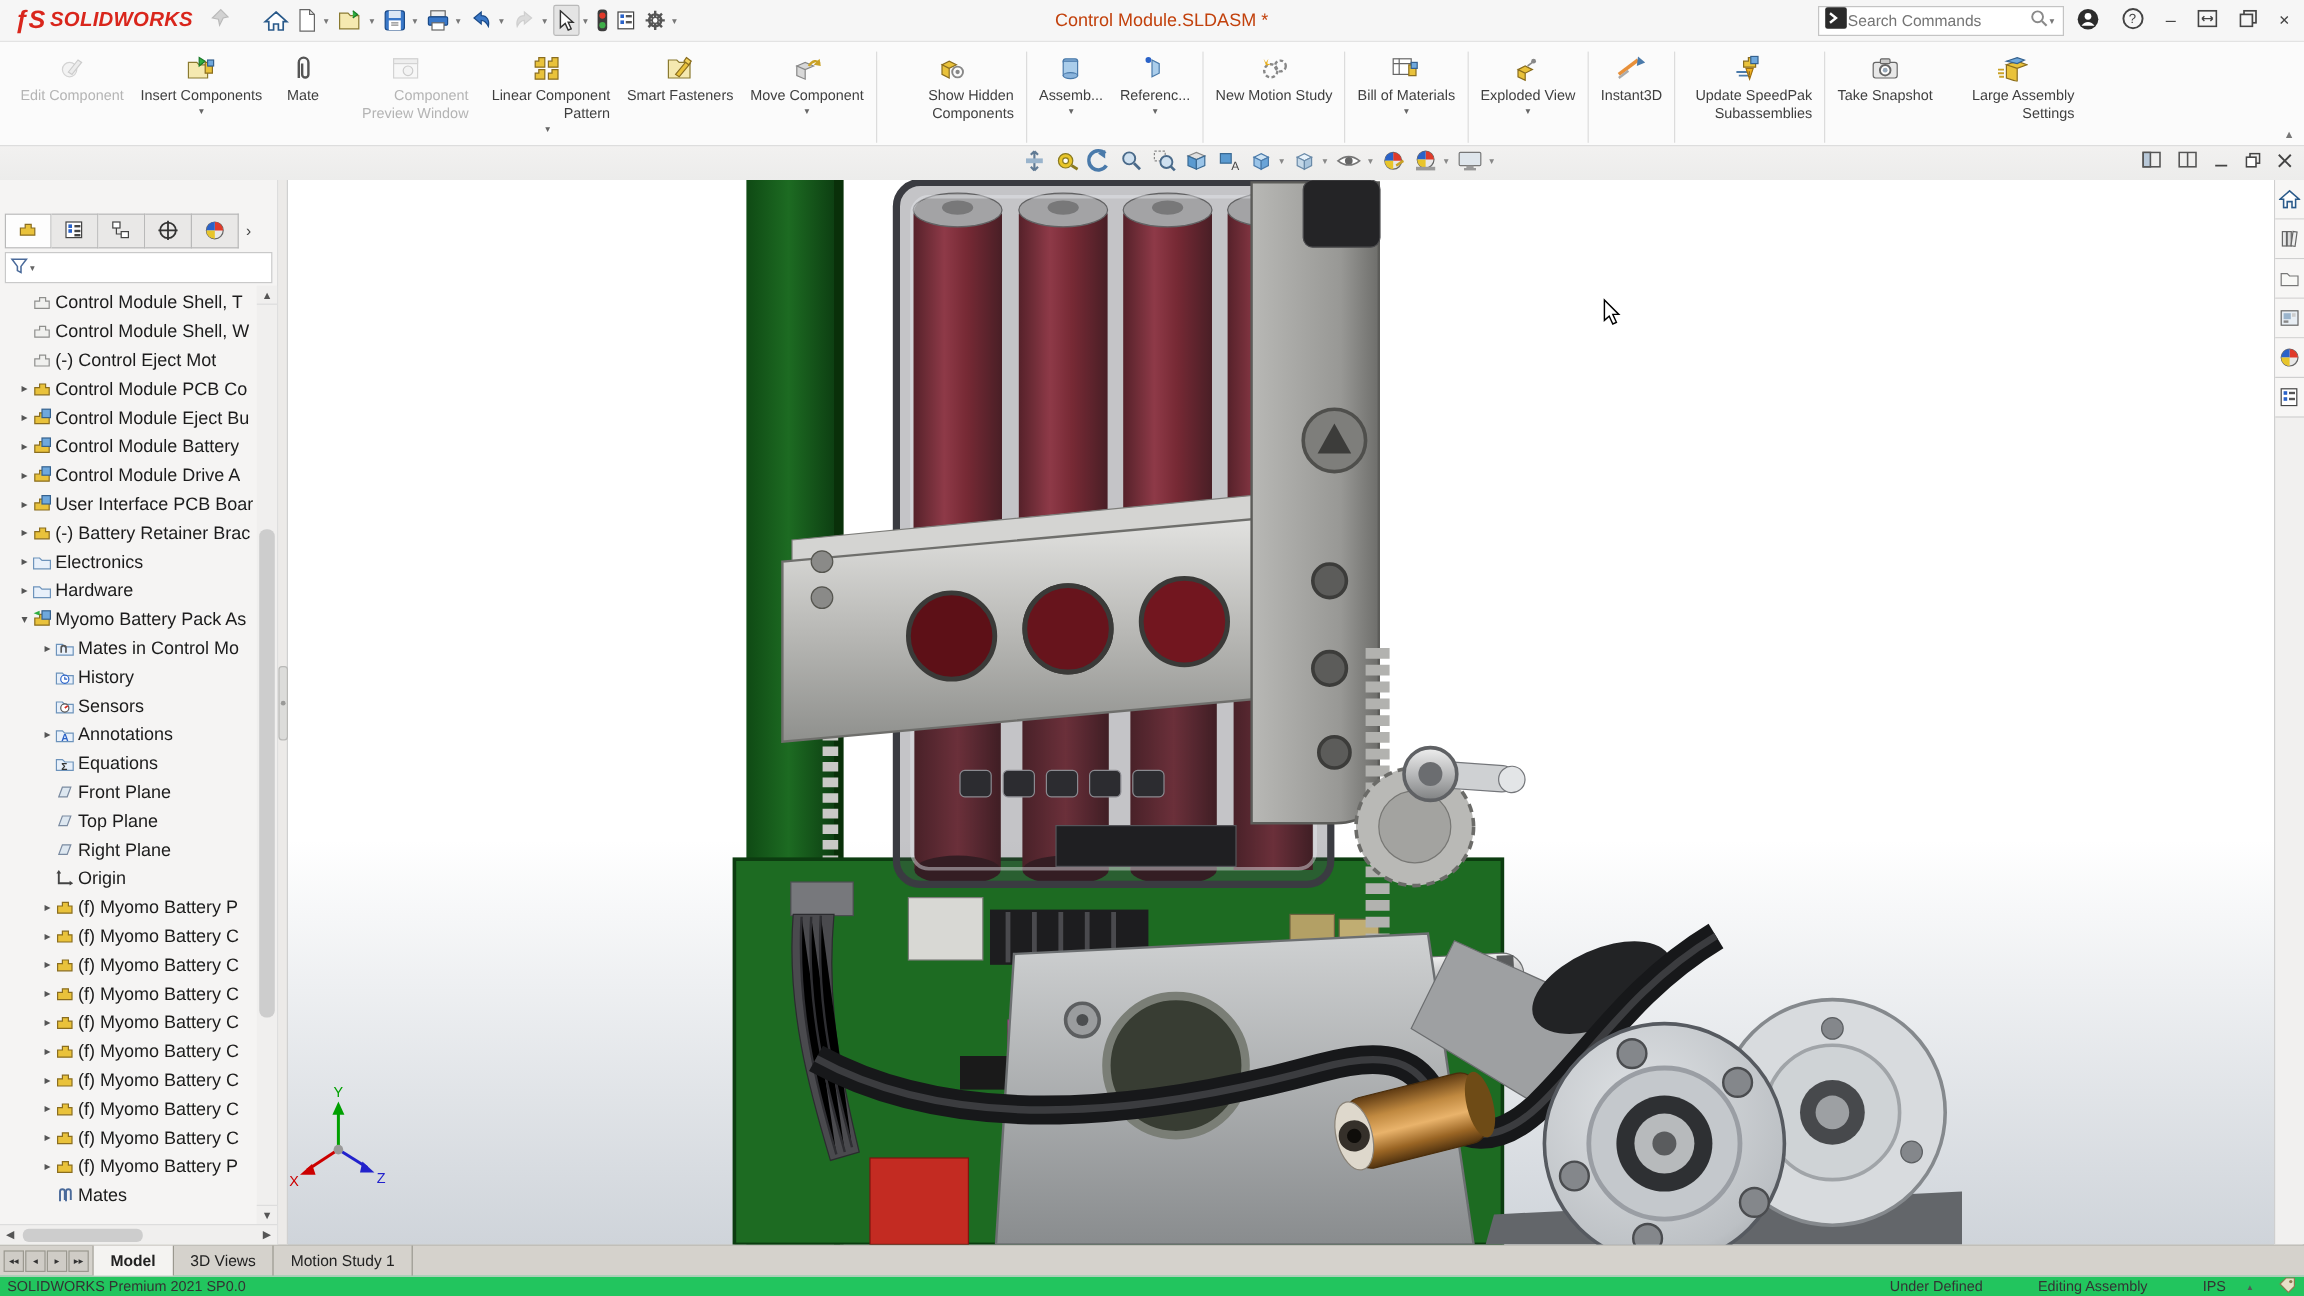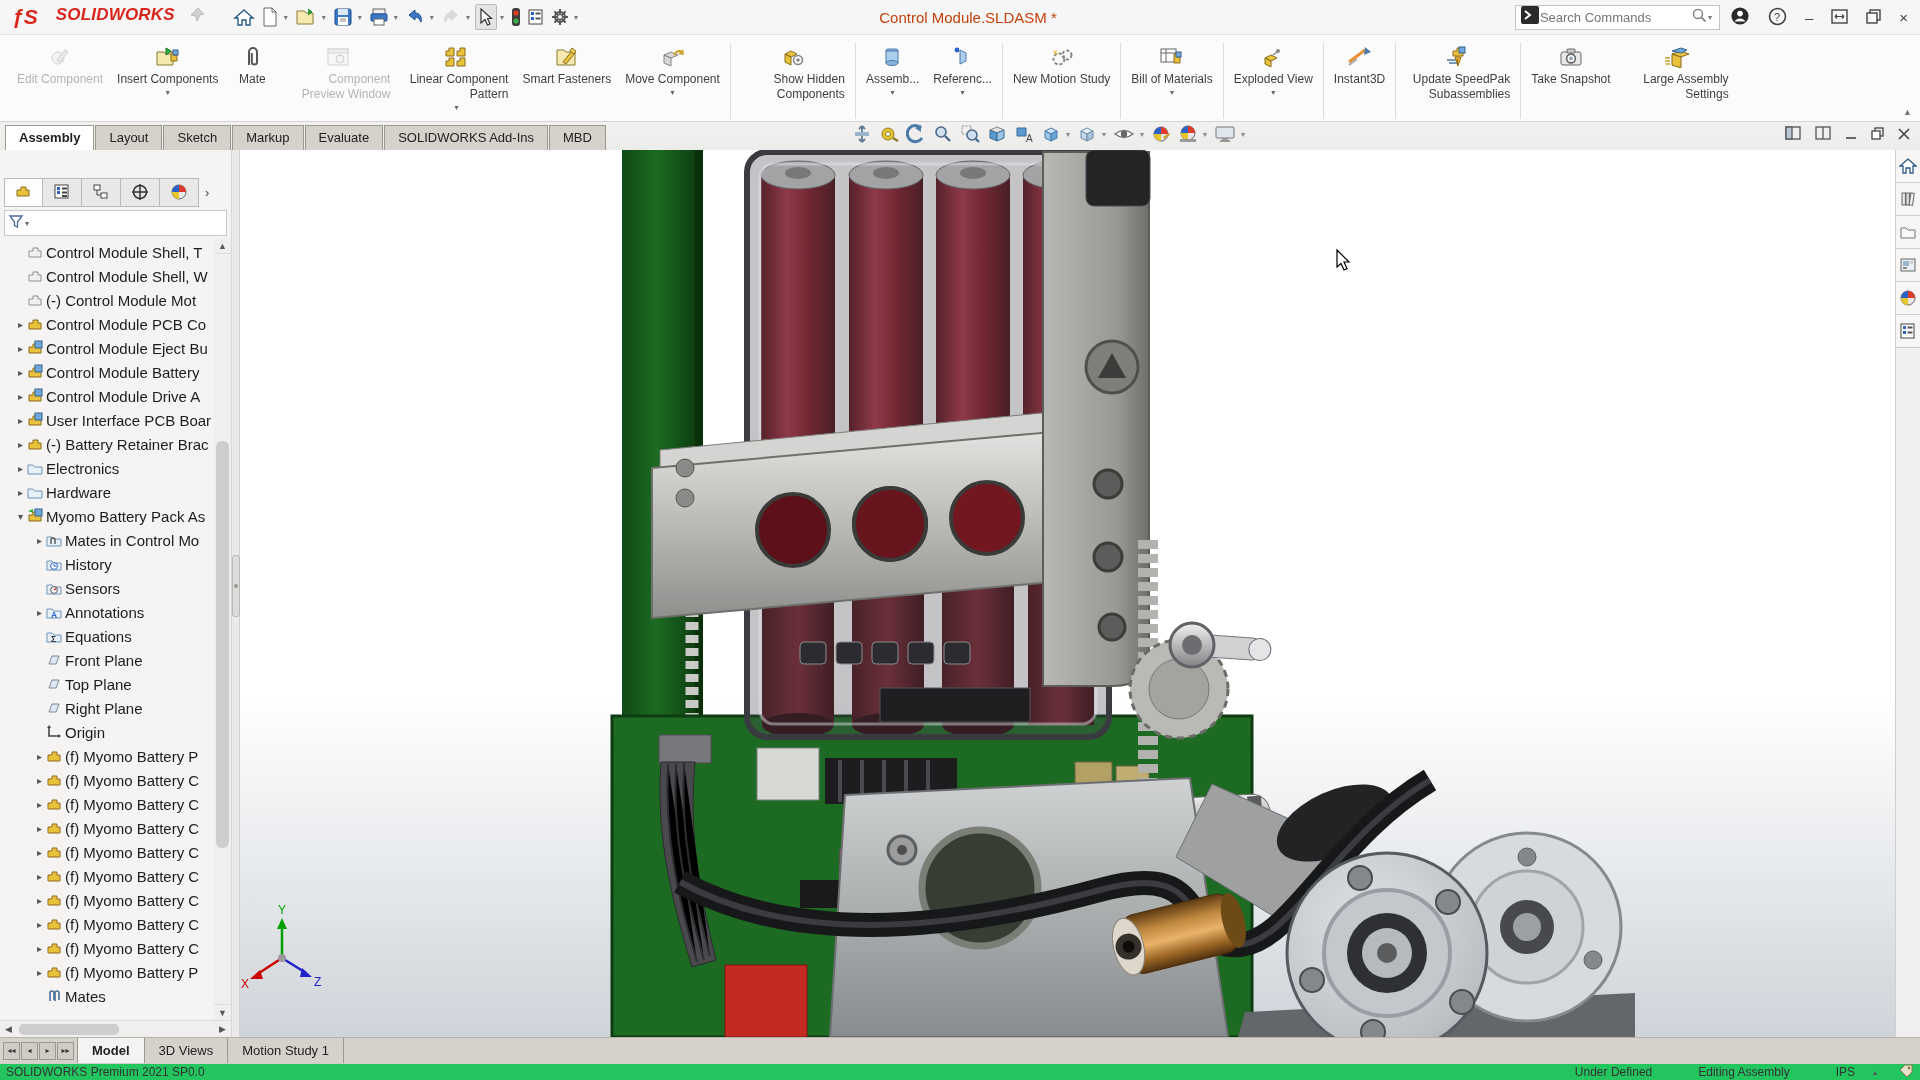--- a/index.html
+++ b/index.html
@@ -2,21 +2,21 @@
 <html><head>
 <meta charset="utf-8">
 <style>
   * { margin:0; padding:0; box-sizing:border-box; }
   html,body { width:1920px; height:1080px; overflow:hidden;
     font-family:"Liberation Sans", sans-serif; background:#f0f0f0; color:#222; }
 
   
   #titlebar { height:35px; background:#f6f6f6; display:flex; align-items:center;
     border-bottom:1px solid #e3e3e3; padding:0 6px; }
-  .sw-logo { display:flex; gap:18px; padding:0 10px 0 6px; }
+  .sw-logo { display:flex; align-items:center; gap:4px; padding:0 10px 0 6px; }
   .sw-logo .glyph { color:#d9261c; font-size:21px; font-weight:bold; font-style:italic; }
   .sw-logo .word { color:#d9261c; font-size:17px; letter-spacing:.2px; }
   .sw-logo .word b { font-style:italic; }
   #menus { display:flex; gap:2px; margin-left:14px; }
   .menu-item { padding:4px 12px; font-size:14px; color:#333; border-radius:2px; }
   .pin-ic { margin:0 10px 0 4px; opacity:.55; }
   #quick-tools { display:flex; align-items:center; gap:2px; margin-left:16px; }
   .qt-btn { display:flex; align-items:center; padding:3px 2px; border-radius:2px; }
   .qt-btn.active { background:#e4e4e4; border:1px solid #b9b9b9; }
   .qt-btn.disabled { opacity:.35; }
@@ -468,29 +468,20 @@
           <path d="M8,5 L17,2 L23,4 L17,7 Z" fill="#6fa8dc" stroke="#35618e"></path>
           <path d="M1,12 L6,12 M1,15 L6,15 M2,18 L6,18" stroke="#caa227" stroke-width="1.6"></path>
         </svg>
       </span>
     <span class="rlabel">Large Assembly Settings</span>
     <span class="rcaret"></span>
     </div>
   </div>
 
 <div id="tabrow">
-  <div id="cmd-tabs" style="display:flex;align-items:flex-end;">
-      <div class="cmd-tab active">Assembly</div>
-      <div class="cmd-tab">Layout</div>
-      <div class="cmd-tab">Sketch</div>
-      <div class="cmd-tab">Markup</div>
-      <div class="cmd-tab">Evaluate</div>
-      <div class="cmd-tab">SOLIDWORKS Add-Ins</div>
-      <div class="cmd-tab">MBD</div>
-    </div>
   <div id="hud">
       <span class="hud-ic">
         <svg width="20" height="20" viewBox="0 0 20 20">
           <path d="M10,2 L10,18 M10,2 L7,5 M10,2 L13,5 M10,18 L7,15 M10,18 L13,15" stroke="#607a94" stroke-width="1.8" fill="none"></path>
           <rect x="3" y="8" width="14" height="4" fill="#9ab4cc"></rect>
         </svg>
       </span>
       <span class="hud-ic">
         <svg width="20" height="20" viewBox="0 0 20 20">
           <circle cx="9" cy="10" r="6" fill="#e8c52a" stroke="#8a7a20"></circle>
@@ -677,21 +668,21 @@
             </span>
     <span class="tlabel">Control Module Shell, W</span>
           </div>
           <div class="trow ind1">
             <span class="arrow"></span>
     <span class="ticon">
               <svg width="16" height="16" viewBox="0 0 16 16">
                 <path d="M2,13 L2,7 L6,7 L6,4 L11,4 L11,7 L14,7 L14,13 Z" fill="#f0f0ee" stroke="#8f8f8d"></path>
               </svg>
             </span>
-    <span class="tlabel">(-) Control Module Mot</span>
+    <span class="tlabel">(-) Control Eject Mot</span>
           </div>
           <div class="trow ind1">
             <span class="arrow">▸</span>
     <span class="ticon">
               <svg width="16" height="16" viewBox="0 0 16 16">
                 <path d="M2,13 L2,7 L6,7 L6,4 L11,4 L11,7 L14,7 L14,13 Z" fill="#e9c23b" stroke="#8a6d1f"></path>
               </svg>
             </span>
     <span class="tlabel">Control Module PCB Co</span>
           </div>

